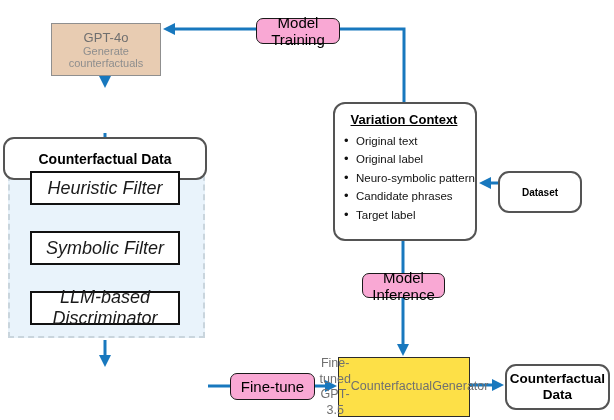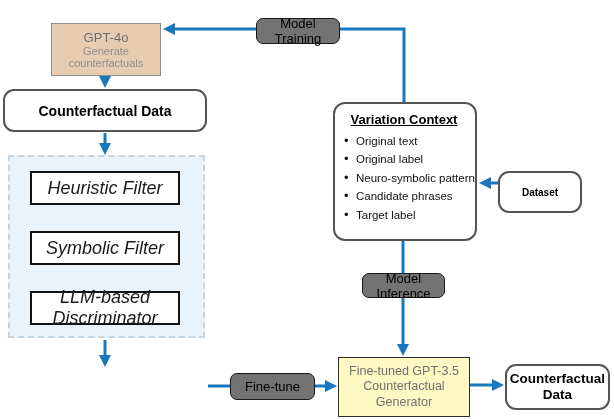--- a/index.html
+++ b/index.html
@@ -3,21 +3,21 @@
 <meta charset="utf-8">
 <style>
   html,body{margin:0;padding:0;background:#ffffff;}
   #canvas{
     position:relative;width:614px;height:420px;background:#ffffff;
     font-family:"Liberation Sans", sans-serif;overflow:hidden;
   }
   #arrows{position:absolute;left:0;top:0;z-index:1;}
   .node{position:absolute;box-sizing:border-box;z-index:2;display:flex;align-items:center;justify-content:center;text-align:center;background:#fff;}
   .rounded{border:2.5px solid #545454;border-radius:11px;font-weight:bold;color:#000;}
-  .plain-bold{font-size:14px;}
+  .plain-bold{font-size:14px;margin-top:48px;}
   
   .gpt4o{left:51px;top:23px;width:110px;height:53px;background:#e8ccb2;border:1.5px solid #8f8f8f;flex-direction:column;}
   .gpt4o .title{font-size:13px;color:#6f6f6f;line-height:15px;}
   .gpt4o .subtitle{font-size:11px;color:#8e8e8e;line-height:12.5px;width:100px;}
   
   .cf-top{left:3px;top:89px;width:204px;height:43px;}
   
   .panel{left:8px;top:155px;width:197px;height:183px;background:#e9f3fb;border:2px dashed #c9d5dd;z-index:1;}
   .filter{left:30px;width:150px;height:34px;background:#fff;border:2px solid #111;font-style:italic;font-size:18px;color:#1a1a1a;}
   .f1{top:171px;} .f2{top:231px;} .f3{top:291px;}
@@ -25,26 +25,26 @@
   .fts{left:3px;top:368px;width:205px;height:44px;}
   
   .vc{left:333px;top:102px;width:144px;height:139px;border:2.5px solid #545454;border-radius:12px;display:block;text-align:left;padding:8px 10px 4px 8px;}
   .vc .vc-title{display:block;text-align:center;font-weight:bold;font-size:13px;text-decoration:underline;color:#000;margin-bottom:5px;}
   .vc ul{margin:0;padding:0;list-style:none;}
   .vc li{font-size:11.5px;color:#111;line-height:18.4px;padding-left:13px;position:relative;white-space:nowrap;}
   .vc li::before{content:"•";position:absolute;left:1px;font-size:13px;}
   
   .dataset{left:498px;top:171px;width:84px;height:42px;font-size:10px;}
   
-  .elabel{background:#737373;border:1.3px solid #1a1a1a;border-radius:7px;font-size:13px;color:#000;z-index:3;}
+  .elabel{background:#f9a8d4;border:1.3px solid #1a1a1a;border-radius:7px;font-size:15px;color:#000;z-index:3;}
   .lbl-train{left:256px;top:18px;width:84px;height:26px;}
   .lbl-infer{left:362px;top:273px;width:83px;height:25px;}
   .lbl-ft{left:230px;top:373px;width:85px;height:27px;}
   
-  .ftg{left:338px;top:357px;width:132px;height:60px;background:#fef9c3;border:1.5px solid #2b2b2b;flex-direction:column;}
+  .ftg{left:338px;top:357px;width:132px;height:60px;background:#fde047;border:1.5px solid #2b2b2b;flex-direction:row;}
   .ftg span{font-size:12.5px;color:#707070;line-height:15.5px;display:block;}
   
   .cf-bot{left:505px;top:364px;width:105px;height:46px;flex-direction:column;font-size:13.5px;}
   .cf-bot span{display:block;line-height:16px;}
 </style>
 </head>
 <body>
 
 <div id="canvas">
 

